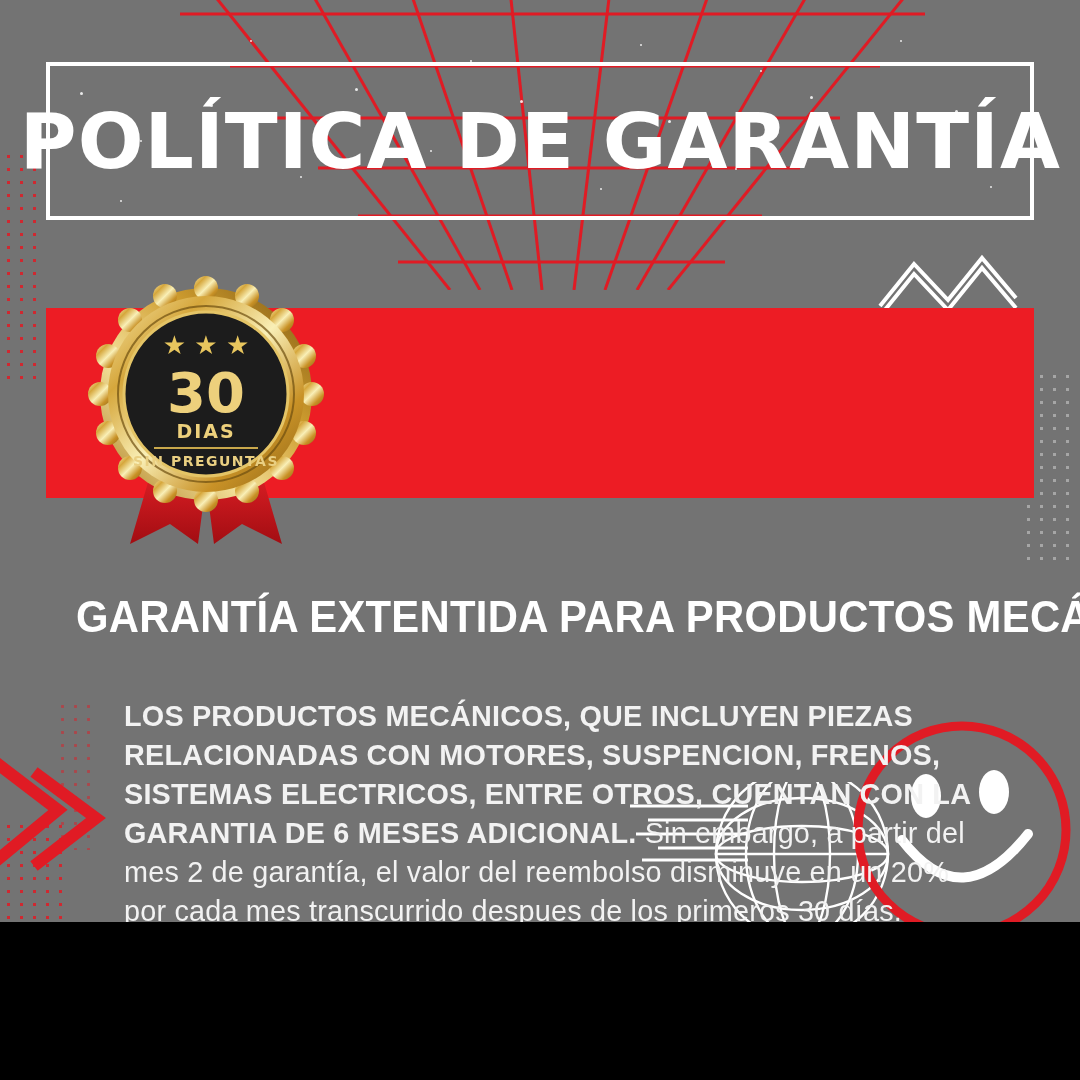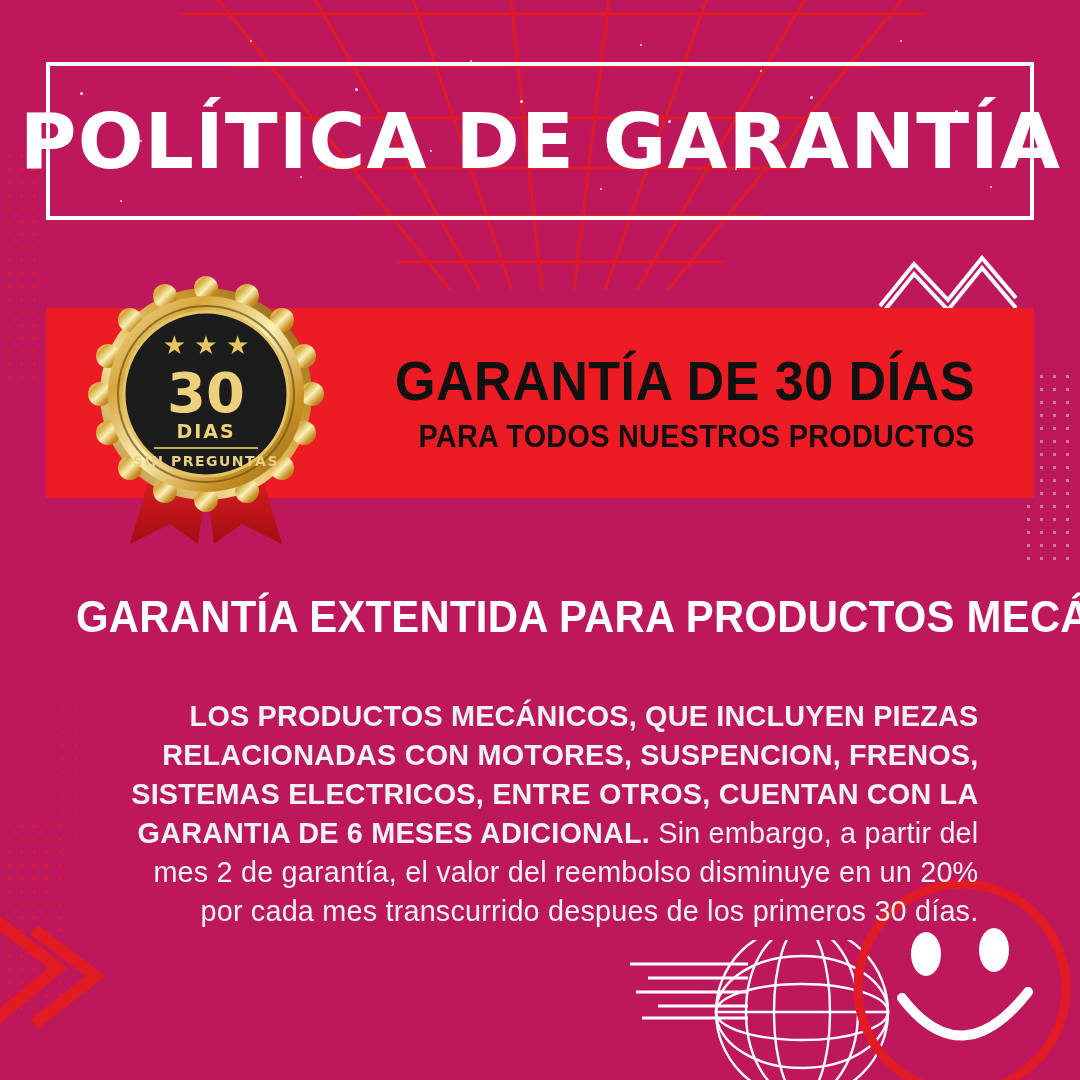--- a/index.html
+++ b/index.html
@@ -4,24 +4,23 @@
 <style>
   * { box-sizing: border-box; margin: 0; padding: 0; }
   html, body {
     width: 1080px; height: 1080px;
     background: #000000;
     font-family: "Liberation Sans", sans-serif;
     overflow: hidden;
   }
   #poster {
     position: relative;
-    width: 1080px; height: 1080px;
-    background: #be185d;
+    width: 1080px; height: 922px;
+    background: #737373;
     overflow: hidden;
-    text-align: right;
   }
 
   
   .bg-layer { position: absolute; inset: 0; pointer-events: none; }
 
   
   .grid-top {
     position: absolute;
     left: 150px; top: -10px;
     width: 780px; height: 300px;
@@ -271,24 +270,20 @@
         <path d="M60 122 Q120 200 186 116" fill="none" stroke="#ffffff" stroke-width="10" stroke-linecap="round"></path>
       </svg>
     </div>
   </div>
 
   <div class="title-box">
     <div class="title-text">POLÍTICA DE GARANTÍA</div>
   </div>
 
   <div class="red-banner"></div>
-  <div class="banner-text">
-    <div class="banner-title">GARANTÍA DE 30 DÍAS</div>
-    <div class="banner-sub">PARA TODOS NUESTROS PRODUCTOS</div>
-  </div>
 
   <div class="badge-wrap">
     <svg width="240" height="275" viewBox="0 0 240 275" xmlns="http://www.w3.org/2000/svg">
       <defs>
         <linearGradient id="goldA" x1="0" y1="0" x2="1" y2="1">
           <stop offset="0%" stop-color="#f6e6a8"></stop>
           <stop offset="25%" stop-color="#d6a73c"></stop>
           <stop offset="50%" stop-color="#f9efb6"></stop>
           <stop offset="75%" stop-color="#c99227"></stop>
           <stop offset="100%" stop-color="#8c6416"></stop>

